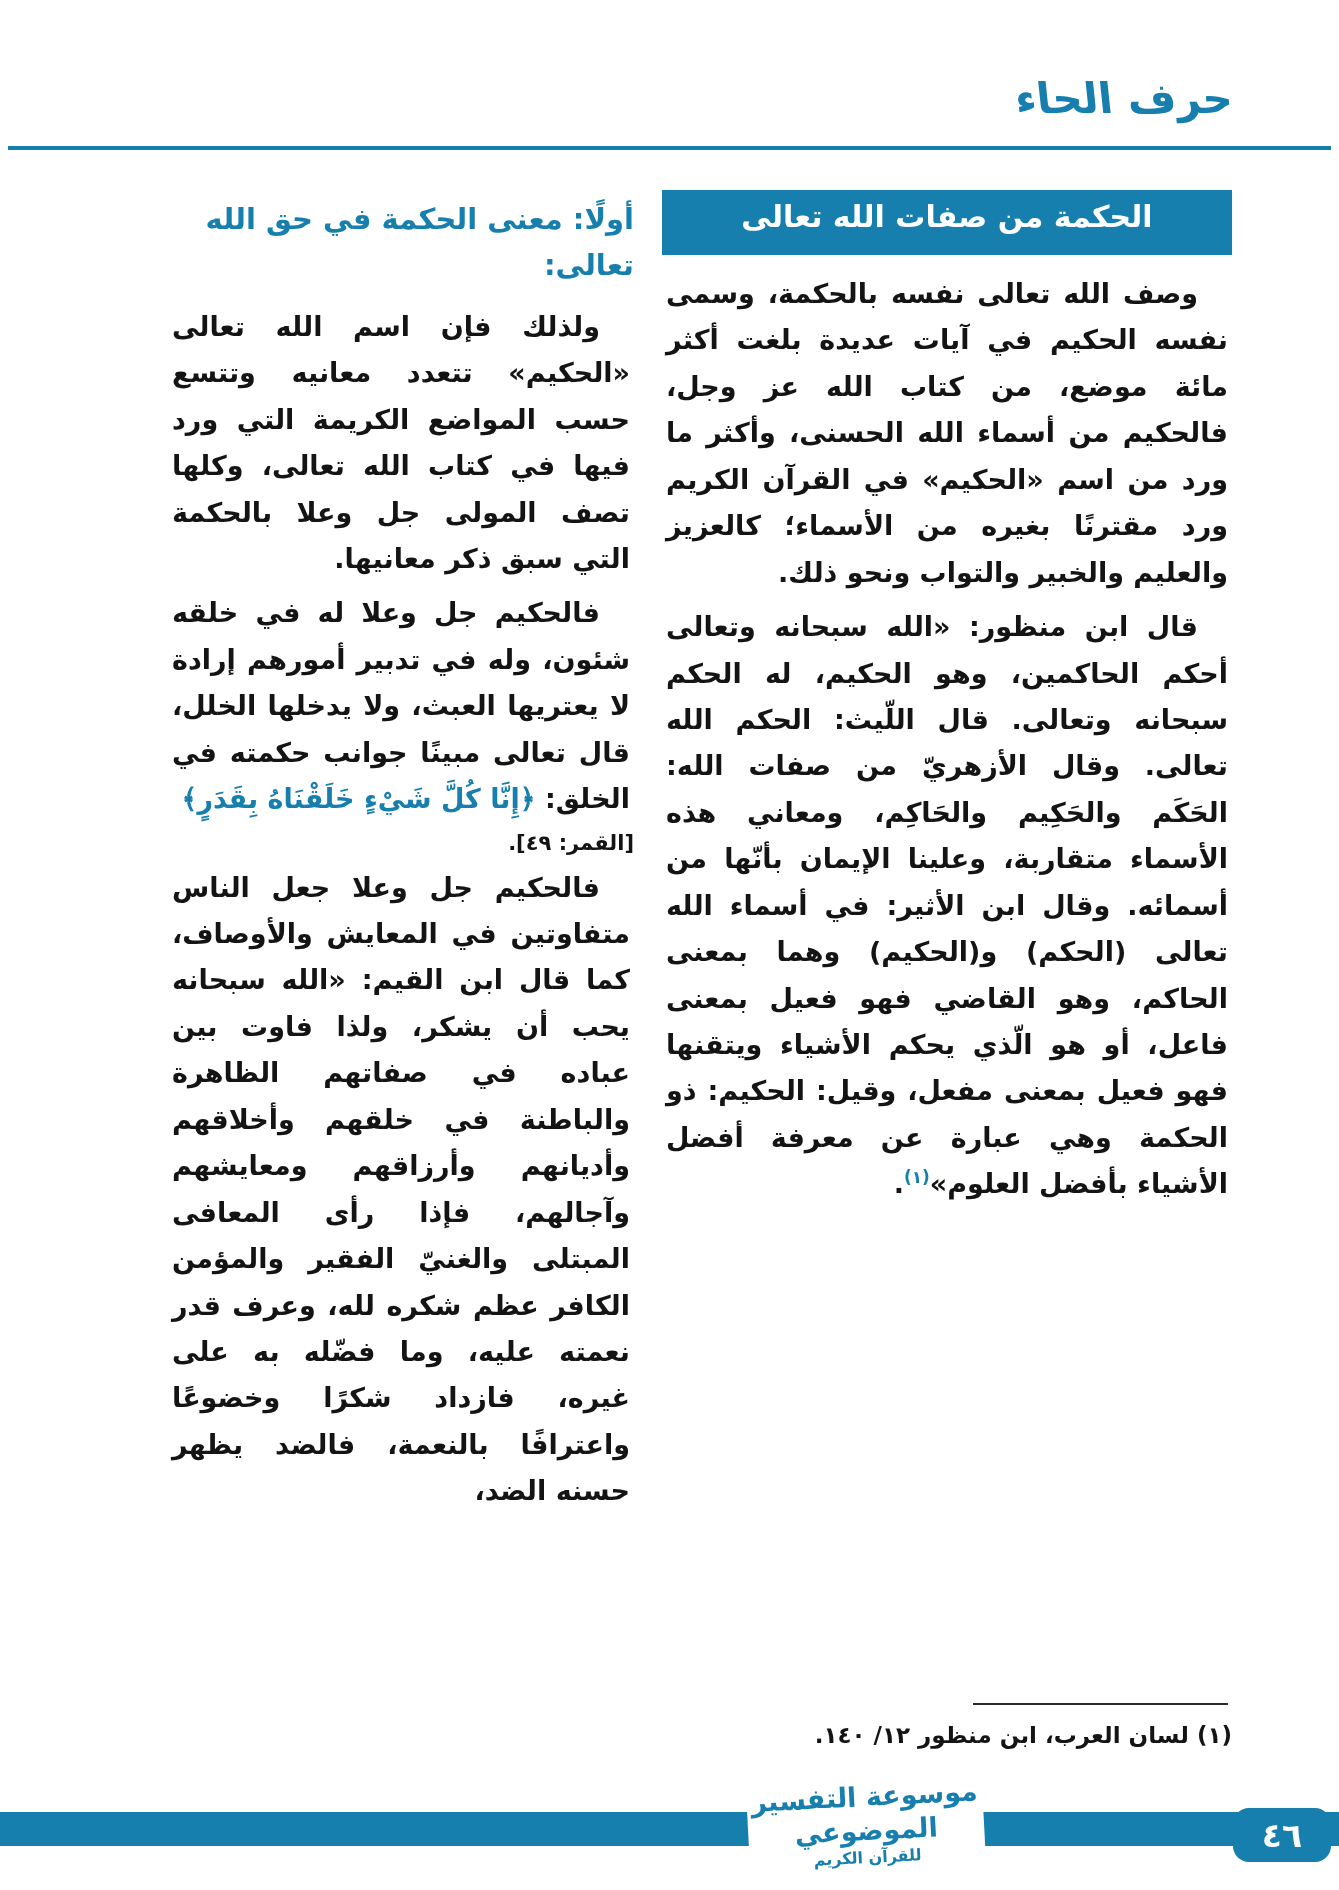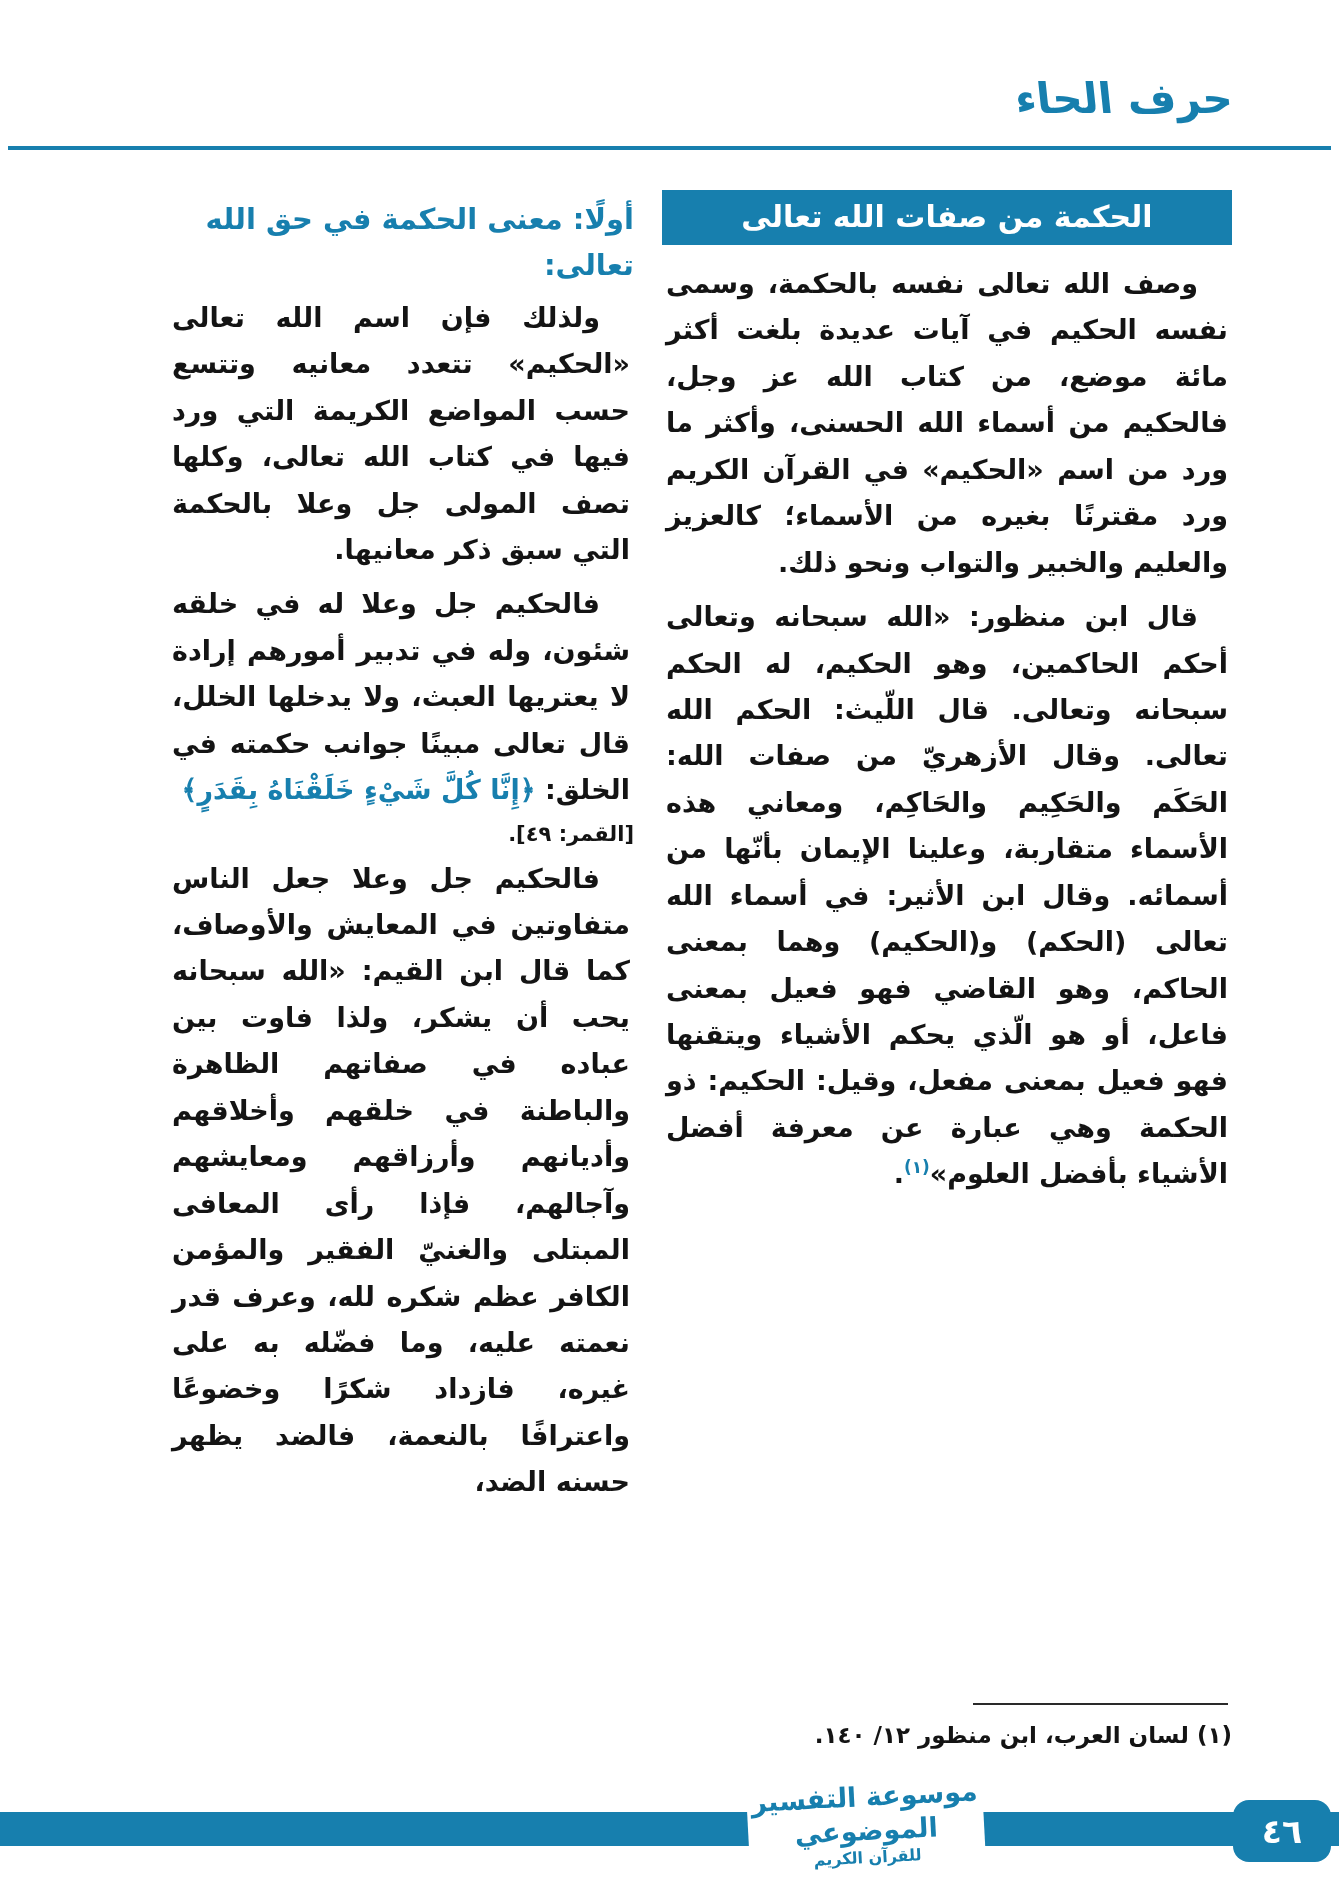--- a/index.html
+++ b/index.html
@@ -36,36 +36,36 @@
     grid-template-columns:570px 466px;
     column-gap:28px;
   }
   .col{min-width:0;}
   .col-right{display:flex;flex-direction:column;min-height:1566px;}
   .section-box{
     background:var(--accent);
     color:#ffffff;
     text-align:center;
     font-size:30px;font-weight:bold;
-    padding:9px 4px 11px;
+    padding:9px 4px 21px;
     margin:2px 0 16px;
   }
   p.body{
     margin:0 4px 8px;
     font-size:27px;
     font-weight:bold;
     line-height:1.72;
     text-align:justify;
     text-indent:30px;
   }
   .sub-heading{
     color:var(--accent);
     font-size:29px;font-weight:bold;
     line-height:1.6;
-    margin:8px 0 6px;
+    margin:8px 0 15px;
     text-align:right;
   }
   .fn-marker{
     color:var(--accent);
     font-size:17px;
     vertical-align:super;
     line-height:0;
   }
   .verse{
     color:var(--accent);
@@ -108,21 +108,21 @@
     font-size:27px;font-weight:bold;
     line-height:1.25;
   }
   .emblem .l2{
     display:block;
     font-size:16px;font-weight:bold;
     line-height:1.3;
   }
   .page-number-box{
     position:absolute;right:8px;bottom:28px;
-    width:98px;height:62px;
+    width:98px;height:54px;
     background:var(--accent);
     border-radius:16px;
     color:#ffffff;
     font-size:33px;font-weight:bold;
     display:flex;align-items:center;justify-content:center;
     z-index:3;
   }
 </style>
 </head>
 <body>

